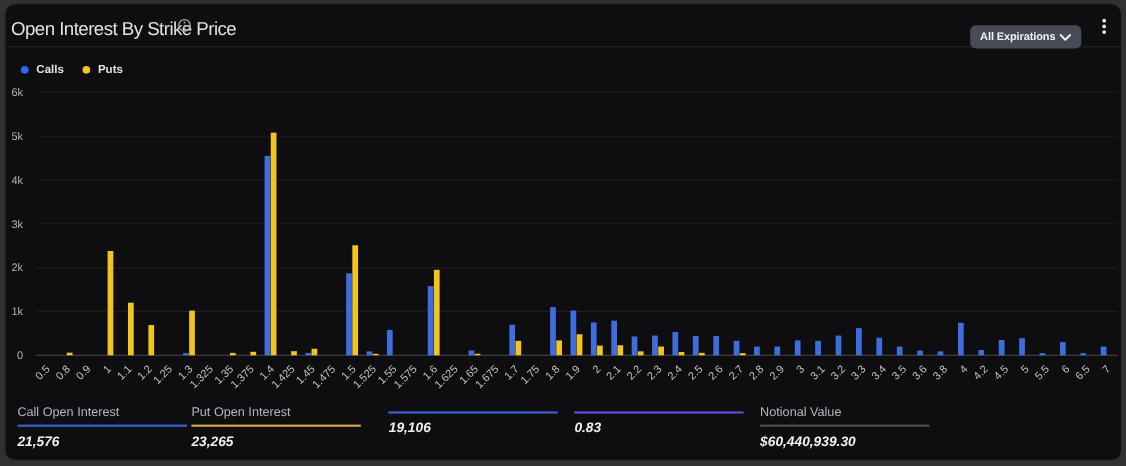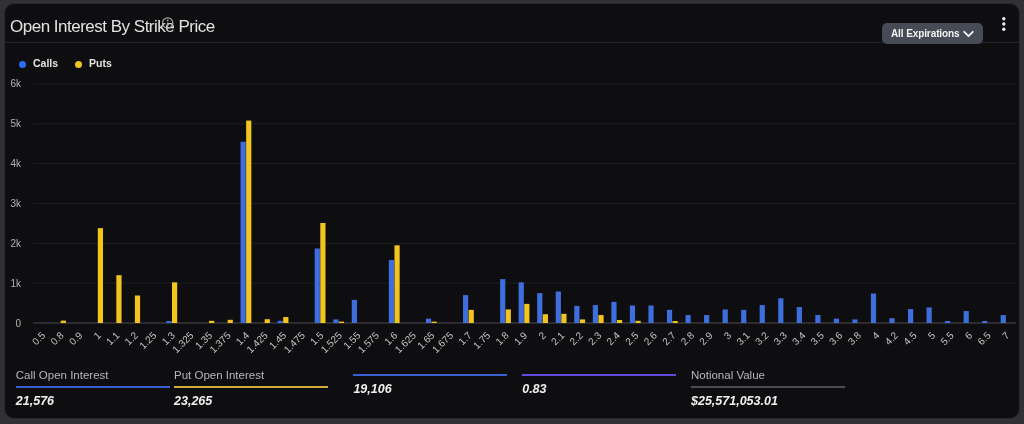--- a/index.html
+++ b/index.html
@@ -185,14 +185,14 @@
   <div class="sline" style="background:#3a5fd0"></div>
   <div class="sval">19,106</div>
 </div>
 <div class="stat" style="left:522.2px">
   <div class="sline" style="background:#6548dc"></div>
   <div class="sval">0.83</div>
 </div>
 <div class="stat" style="left:691.0px">
   <div class="slabel">Notional Value</div>
   <div class="sline" style="background:#4c4c50"></div>
-  <div class="sval">$25,571,053.01</div>
+  <div class="sval">$60,440,939.30</div>
 </div>
 
 </body></html>

